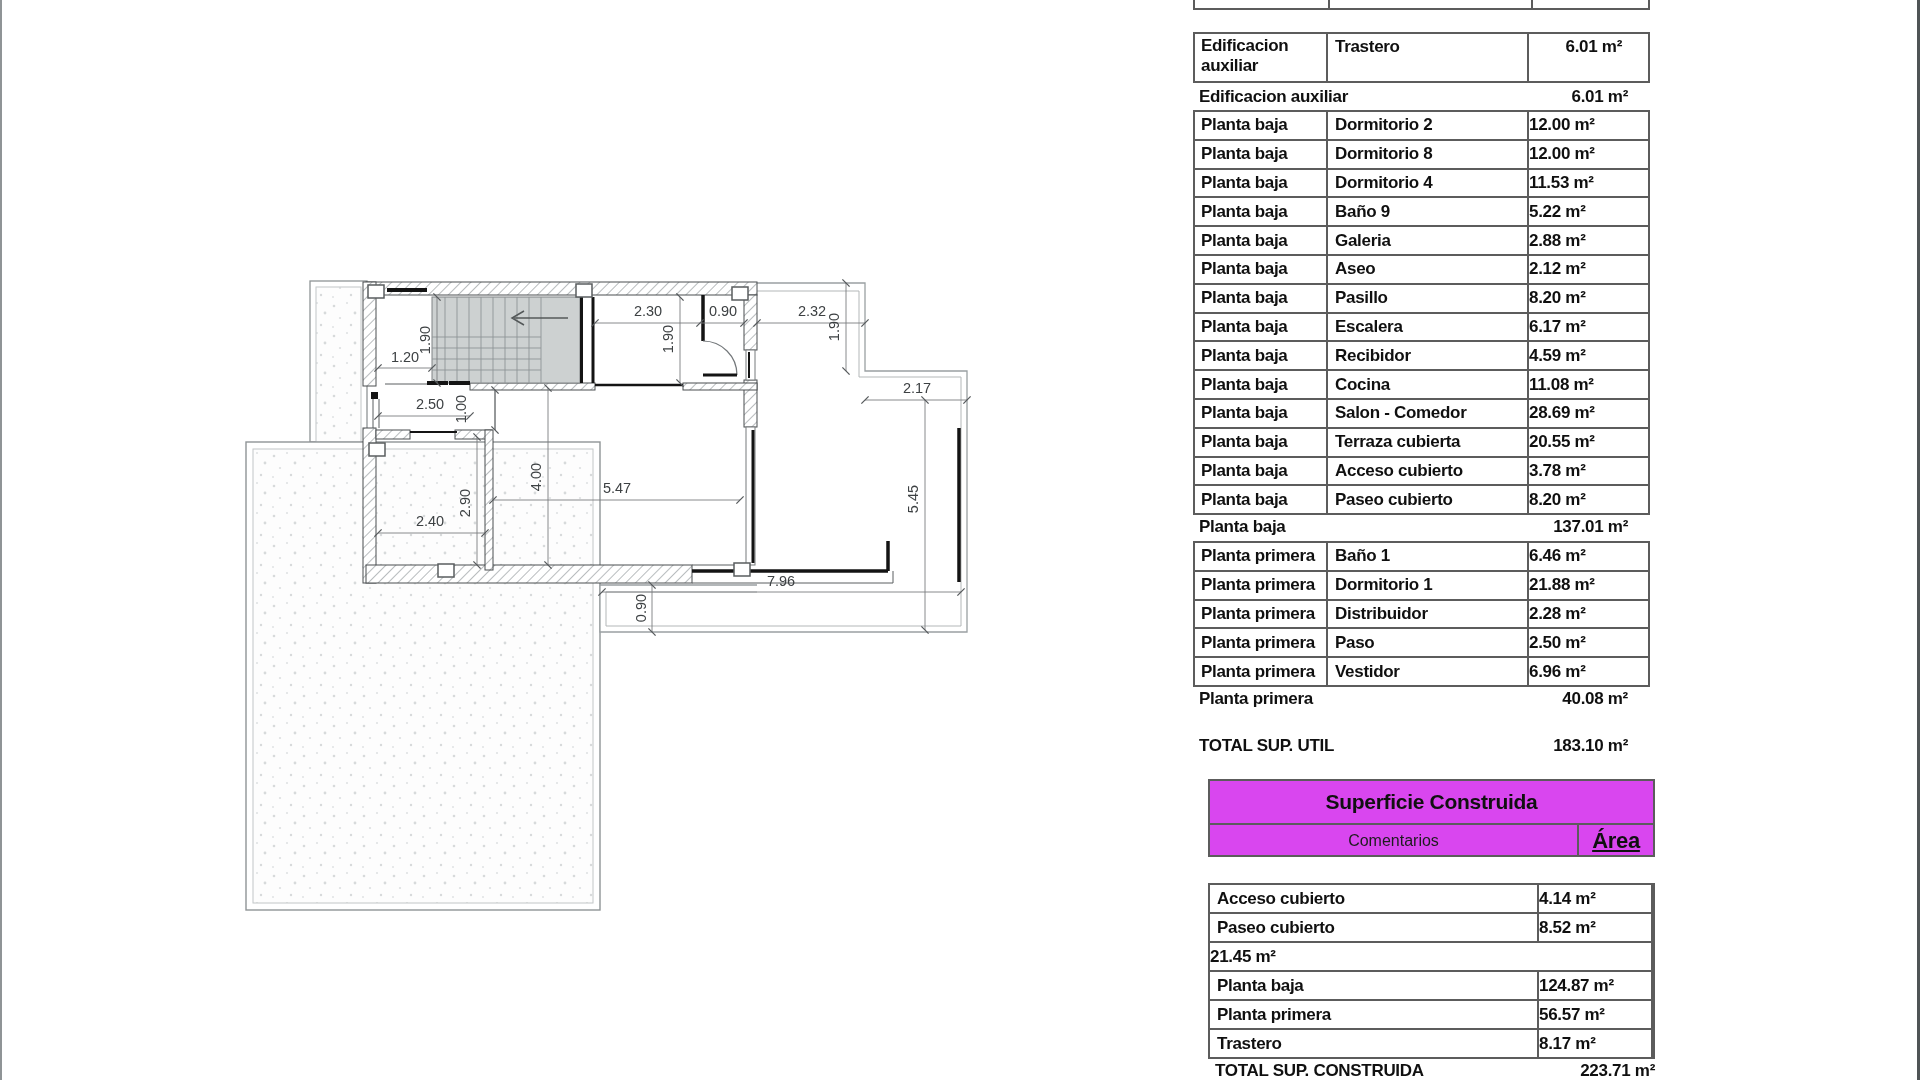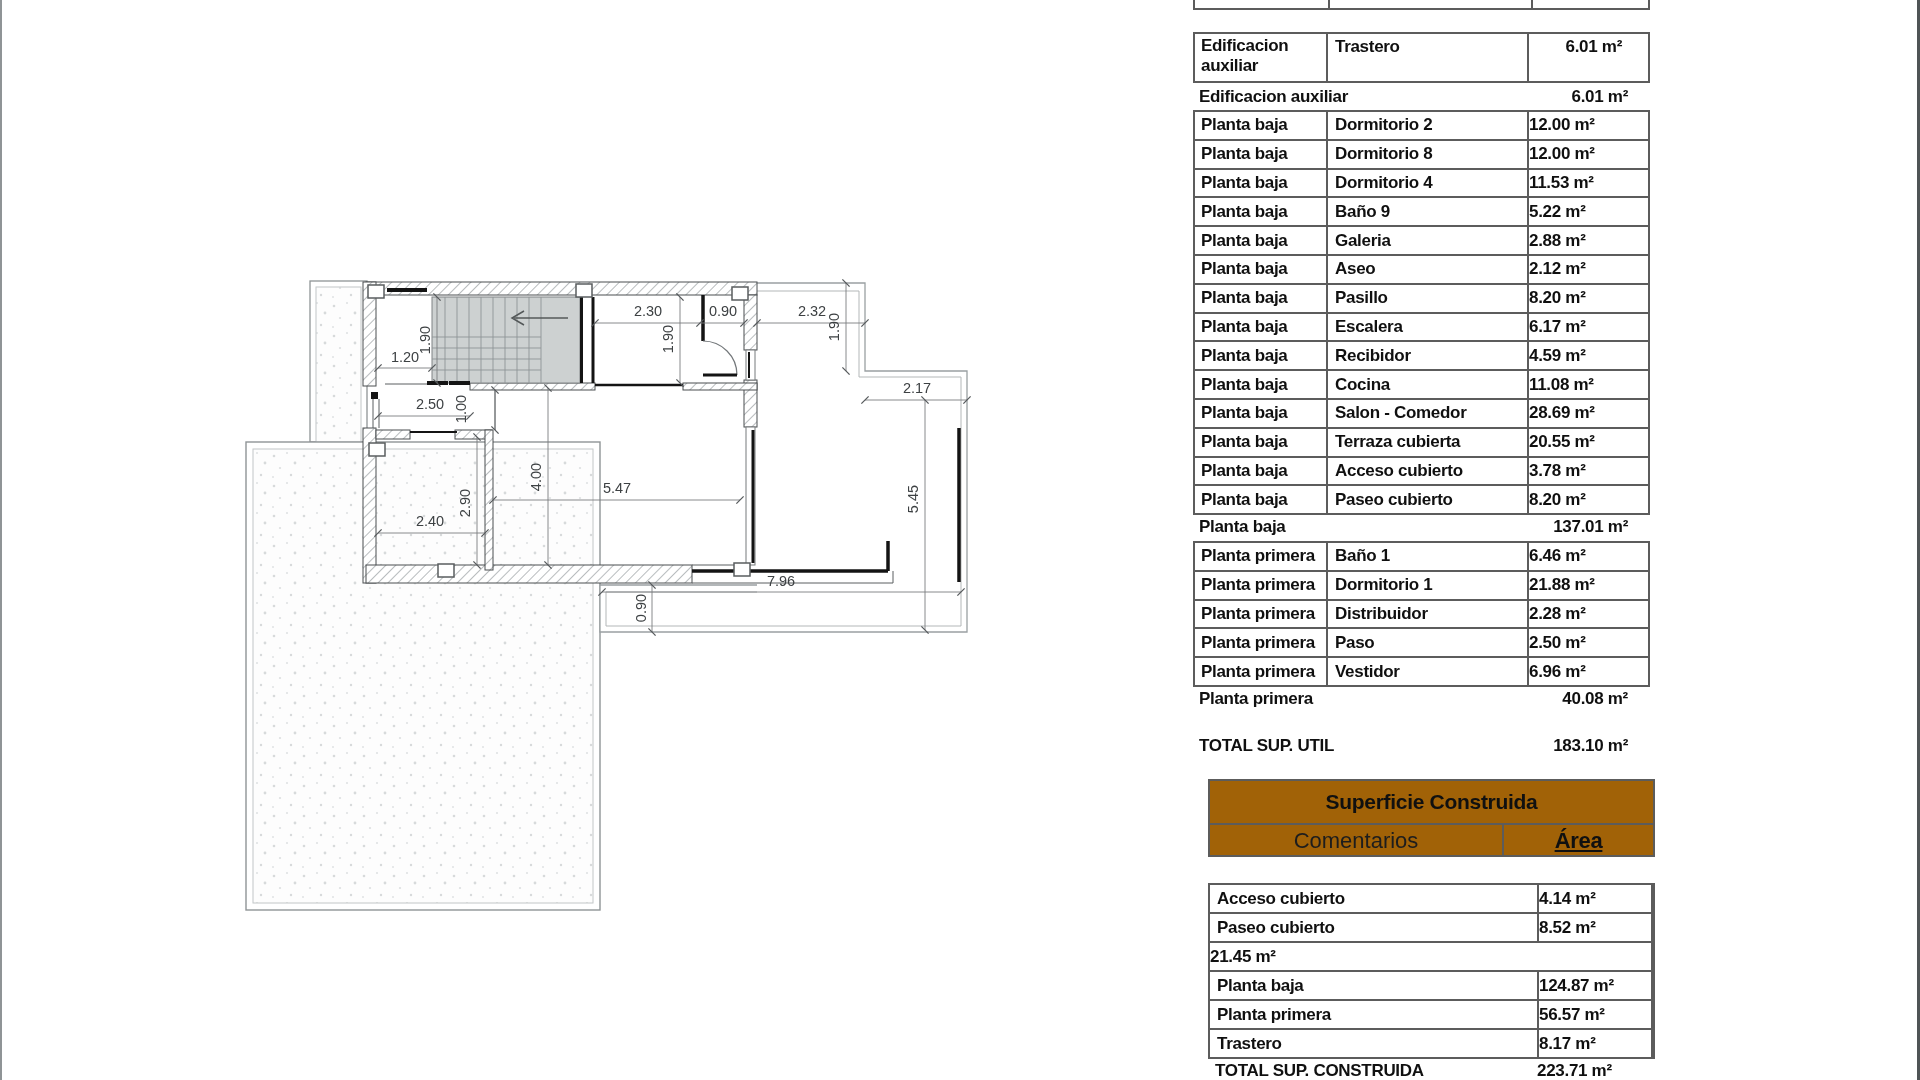--- a/index.html
+++ b/index.html
@@ -42,39 +42,39 @@
                 padding:3px 0 0 7px;}
   .firstrow .c3{flex:1;text-align:right;padding:3px 26px 0 0;}
 
   
   .subrow{left:1193px;width:457px;height:27px;display:flex;align-items:center;
           font-size:17px;font-weight:700;letter-spacing:-0.3px;}
   .subrow .lbl{padding-left:6px;flex:1;}
   .subrow .val{text-align:right;padding-right:22px;}
 
   
-  .scbox{left:1208px;top:779px;width:447px;height:78px;border:2px solid #5c5c5c;background:#a16207;}
+  .scbox{left:1208px;top:779px;width:447px;height:78px;border:2px solid #5c5c5c;background:#d946ef;}
   .sc-title{height:44px;box-sizing:border-box;border-bottom:2px solid #5c5c5c;display:flex;
             align-items:center;justify-content:center;font-size:21px;font-weight:700;letter-spacing:-0.3px;}
   .sc-sub{height:32px;display:flex;}
-  .sc-sub .c1{width:294px;box-sizing:border-box;border-right:2px solid #5c5c5c;display:flex;
-              align-items:center;justify-content:center;font-size:22px;font-weight:400;color:#1d1d1d;}
+  .sc-sub .c1{width:369px;box-sizing:border-box;border-right:2px solid #5c5c5c;display:flex;
+              align-items:center;justify-content:center;font-size:16px;font-weight:400;color:#1d1d1d;}
   .sc-sub .c2{flex:1;display:flex;align-items:center;justify-content:center;
               font-size:22px;font-weight:700;letter-spacing:-0.3px;text-decoration:underline;}
 
   .sctbl{left:1208px;width:447px;top:883px;border-top:2px solid #5c5c5c;}
   .sctbl .r{height:29px;}
   .sctbl .c1{width:329px;border-right:2px solid #5c5c5c;padding-left:7px;box-sizing:border-box;
              height:100%;display:flex;align-items:center;}
   .sctbl .c2{flex:1;text-align:right;padding:0;}
 
   .sctotal{left:1208px;top:1059px;width:447px;height:24px;display:flex;align-items:center;
            font-size:17px;font-weight:700;letter-spacing:-0.3px;}
   .sctotal .lbl{padding-left:7px;flex:1;}
-  .sctotal .val{width:118px;text-align:left;}
+  .sctotal .val{width:118px;text-align:right;}
 </style>
 </head>
 <body>
 
 <div class="edge-left"></div>
 <div class="edge-right"></div>
 
 <div class="plan-wrap">
 <svg width="1000" height="1080" viewBox="0 0 1000 1080" xmlns="http://www.w3.org/2000/svg">
   <defs>

